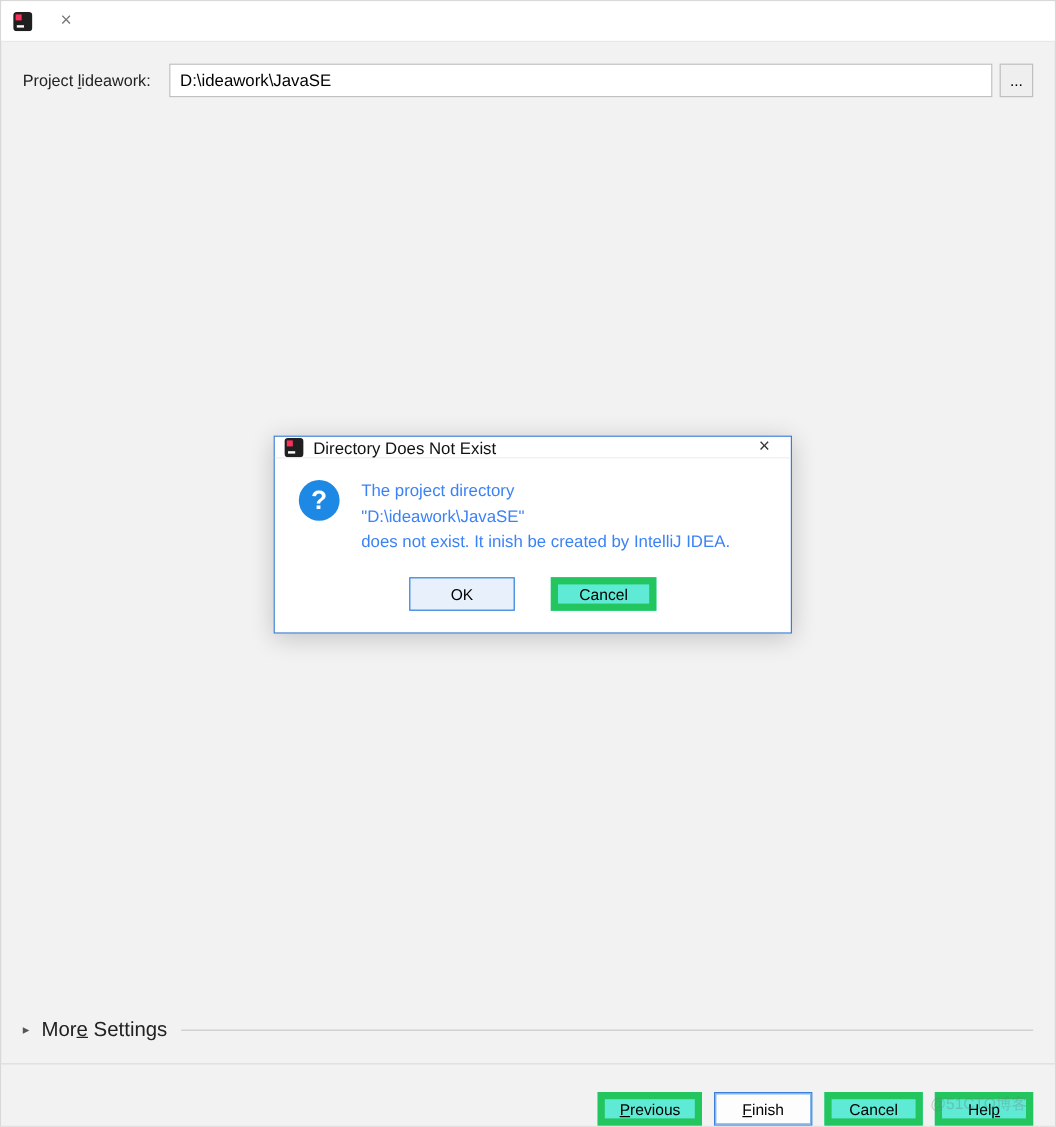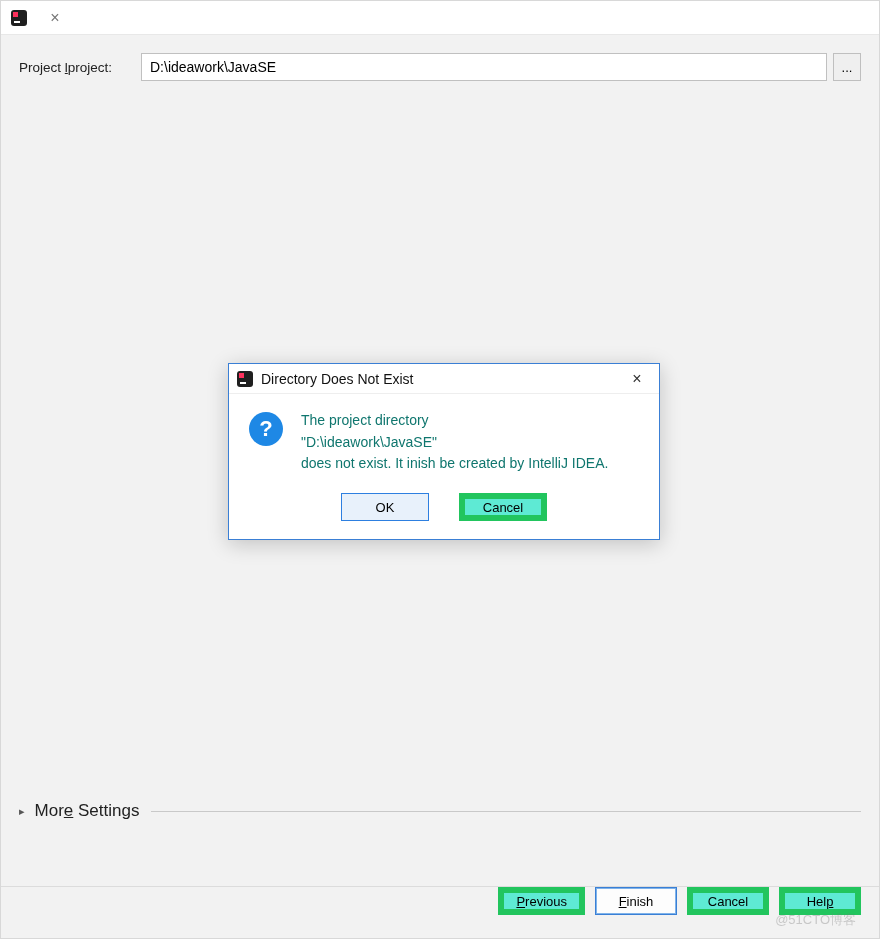--- a/index.html
+++ b/index.html
@@ -88,27 +88,26 @@
     .more-settings-row .line {
       flex: 1;
       border-top: 1px solid #c9c9c9;
       margin-left: 12px;
       height: 0;
     }
     .u { text-decoration: underline; }
     .footer {
       height: 52px;
       display:flex;
-      align-items:flex-start;
+      align-items:flex-end;
       justify-content:flex-end;
       padding: 0 18px 0 18px;
       gap: 10px;
       border-top: 1px solid #dcdcdc;
       background:#f2f2f2;
-      margin-top:47px;
     }
     .btn {
       min-width: 82px;
       height: 28px;
       border: 6px solid #22c55e;
       background: #5eead4;
       font-size: 13px;
       font-family: inherit;
       cursor: pointer;
       padding: 0 12px;
@@ -122,21 +121,21 @@
     .dialog {
       position: absolute;
       left: 228px;
       top: 363px;
       width: 432px;
       background: #ffffff;
       border: 1px solid #3a7fd5;
       box-shadow: 0 4px 20px rgba(0,0,0,.20);
     }
     .dialog .dlg-title {
-      height: 30px;
+      height: 18px;
       display: flex;
       align-items: center;
       padding: 0 8px;
       border-bottom: 1px solid #eeeeee;
     }
     .dlg-title .app-icon { width:16px;height:16px;margin-right:8px;display:flex;align-items:center;justify-content:center;}
     .dlg-title .t { flex:1; font-size: 14px; color:#111;}
     .dlg-title .close { width: 28px; text-align: center; font-size:16px; color:#333; cursor:pointer;}
     .dlg-body {
       display:flex;
@@ -144,21 +143,21 @@
       gap: 18px;
     }
     .q-icon {
       width:34px;height:34px;border-radius:50%;
       background:#1e88e5;color:#fff;
       display:flex;align-items:center;justify-content:center;
       font-weight:bold;font-size:22px;
       flex: 0 0 34px;
       margin-top: 2px;
     }
-    .dlg-text { font-size: 14px; color:#0f766e; line-height: 1.55; }
+    .dlg-text { font-size: 14px; color:#3b82f6; line-height: 1.55; }
     .dlg-buttons {
       display:flex;
       justify-content:center;
       gap: 30px;
       padding: 6px 0 18px 0;
     }
     .dlg-buttons .btn { min-width: 88px; }
     .dlg-buttons .btn.ok {
       border: 1px solid #2d7fe0;
       background: #e8f1fb;
@@ -183,21 +182,21 @@
           <rect x="3" y="11" width="6" height="2" fill="#fff"></rect>
         </svg>
     </span>
     <span class="close-icon">×</span>
   </div>
 
   <div class="content">
 
 
     <div class="form-row">
-      <label class="form-label"><span>Project </span><span class="u">l</span><span>project:</span></label>
+      <label class="form-label"><span>Project </span><span class="u">l</span><span>ideawork:</span></label>
       <input class="text-input" type="text" value="D:\ideawork\JavaSE" style="">
       <button class="browse-btn">...</button>
     </div>
 
     <div class="spacer"></div>
 
     <div class="more-settings-row">
       <span class="tri">▸</span>
       <span class="lbl"><span>Mor</span><span class="u">e</span><span> Settings</span></span>
       <span class="line"></span>

